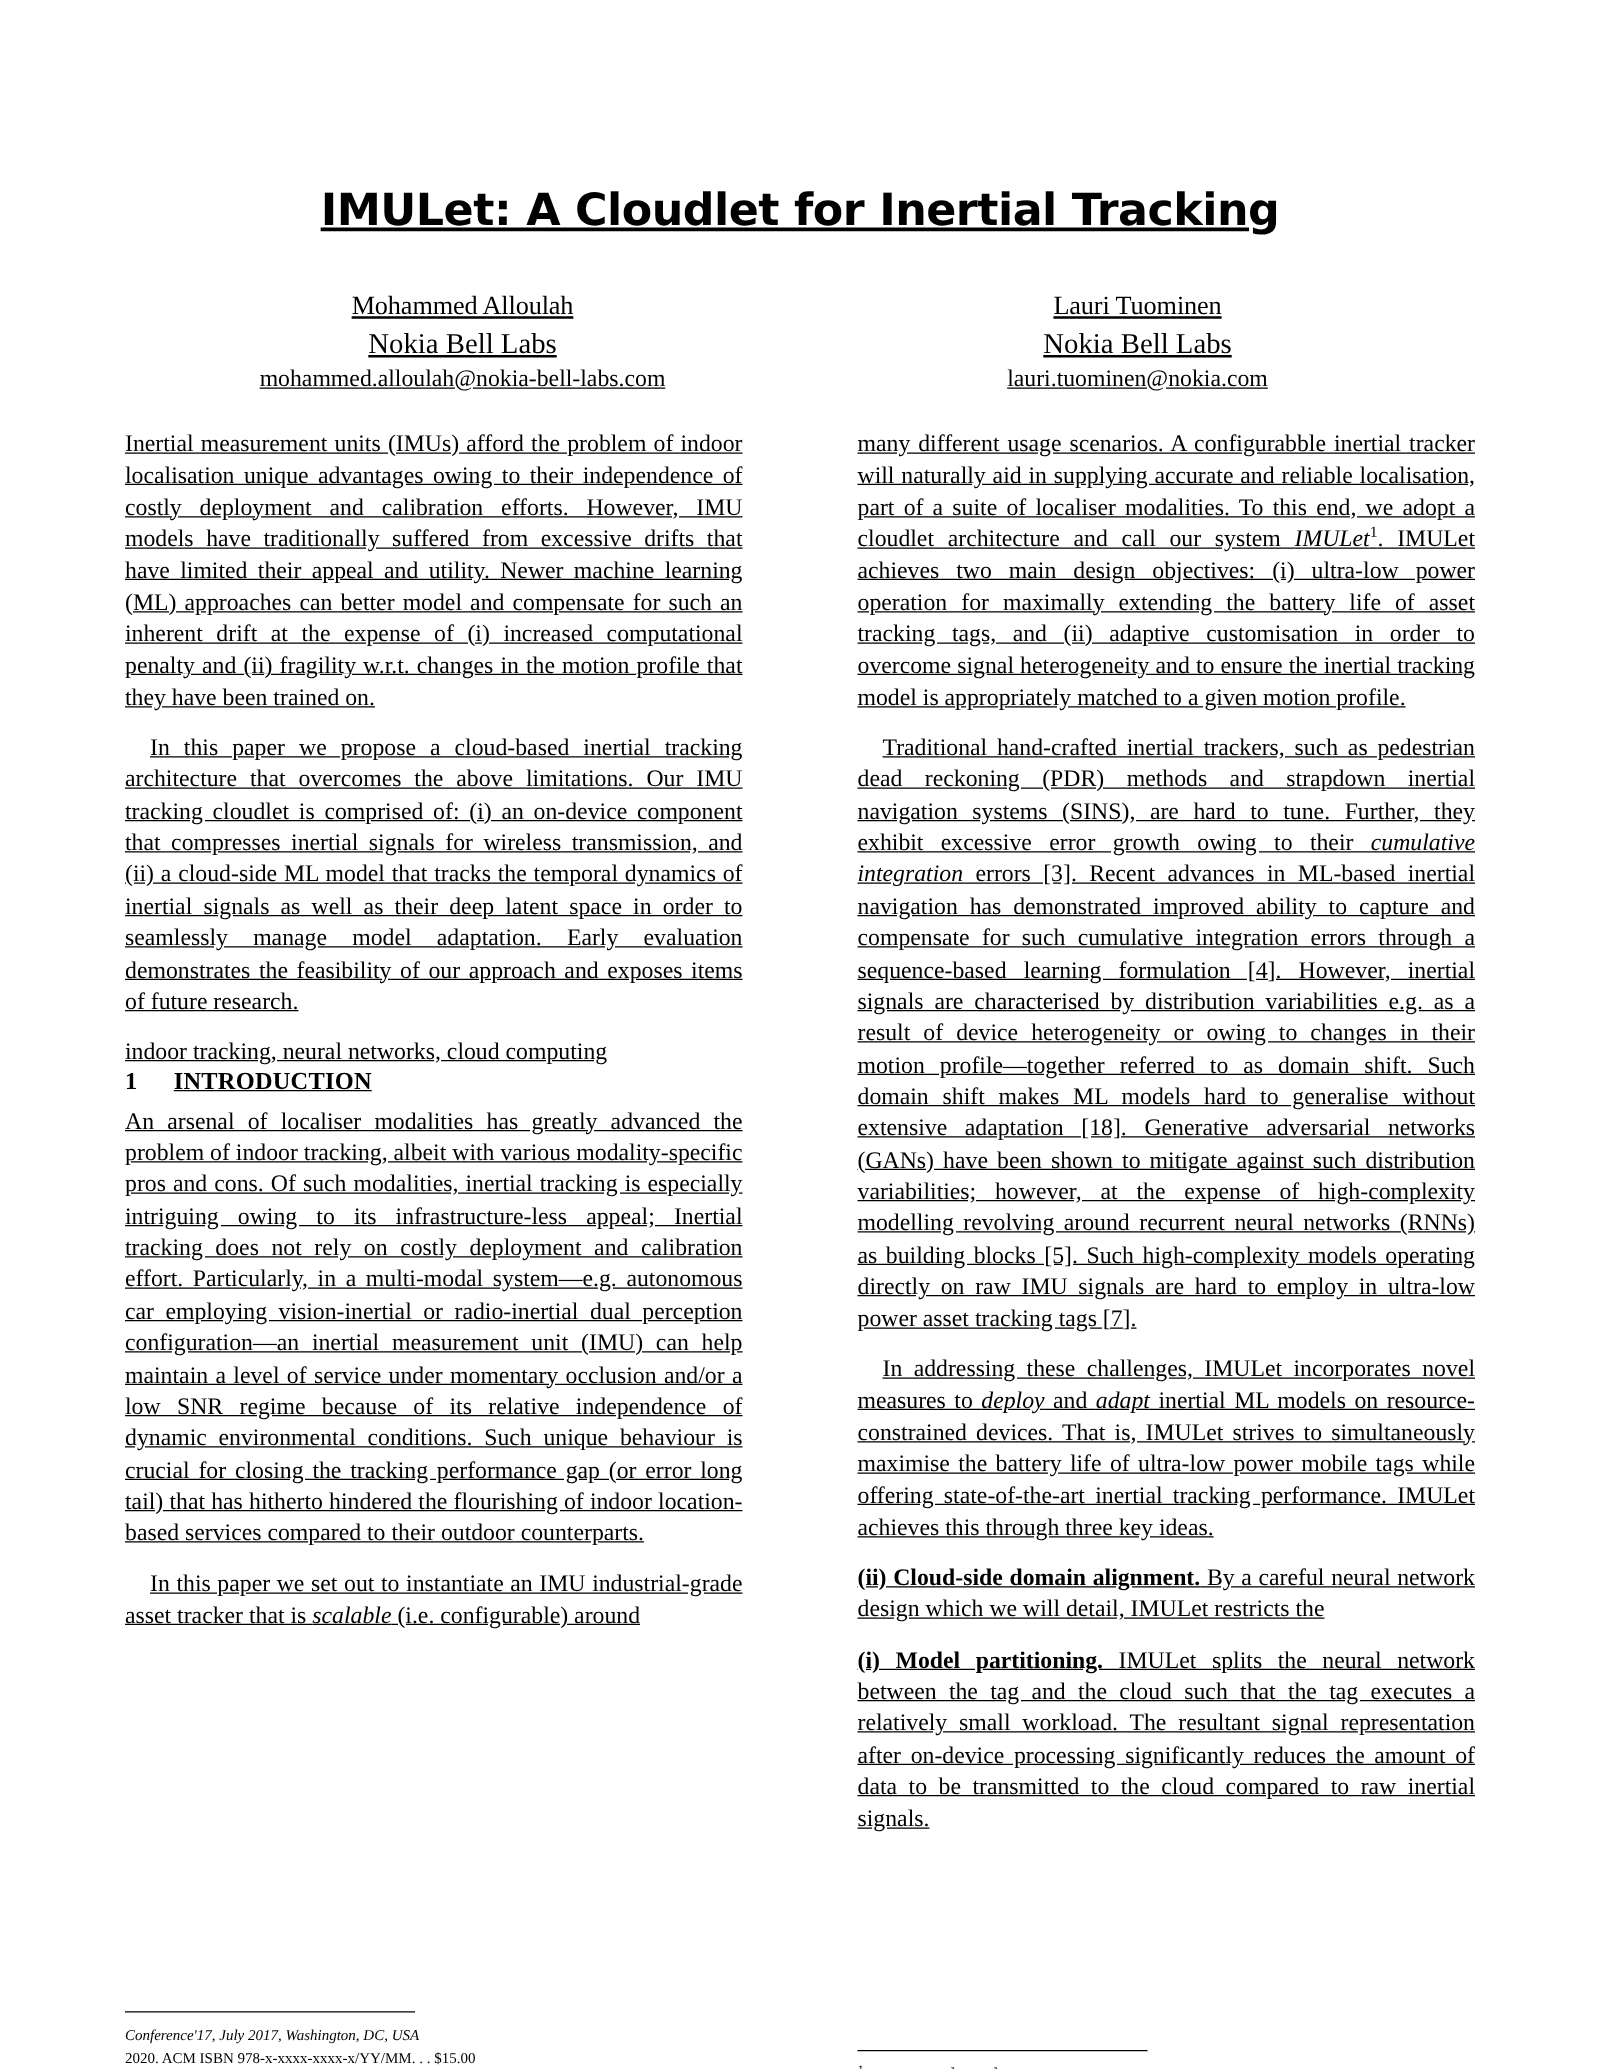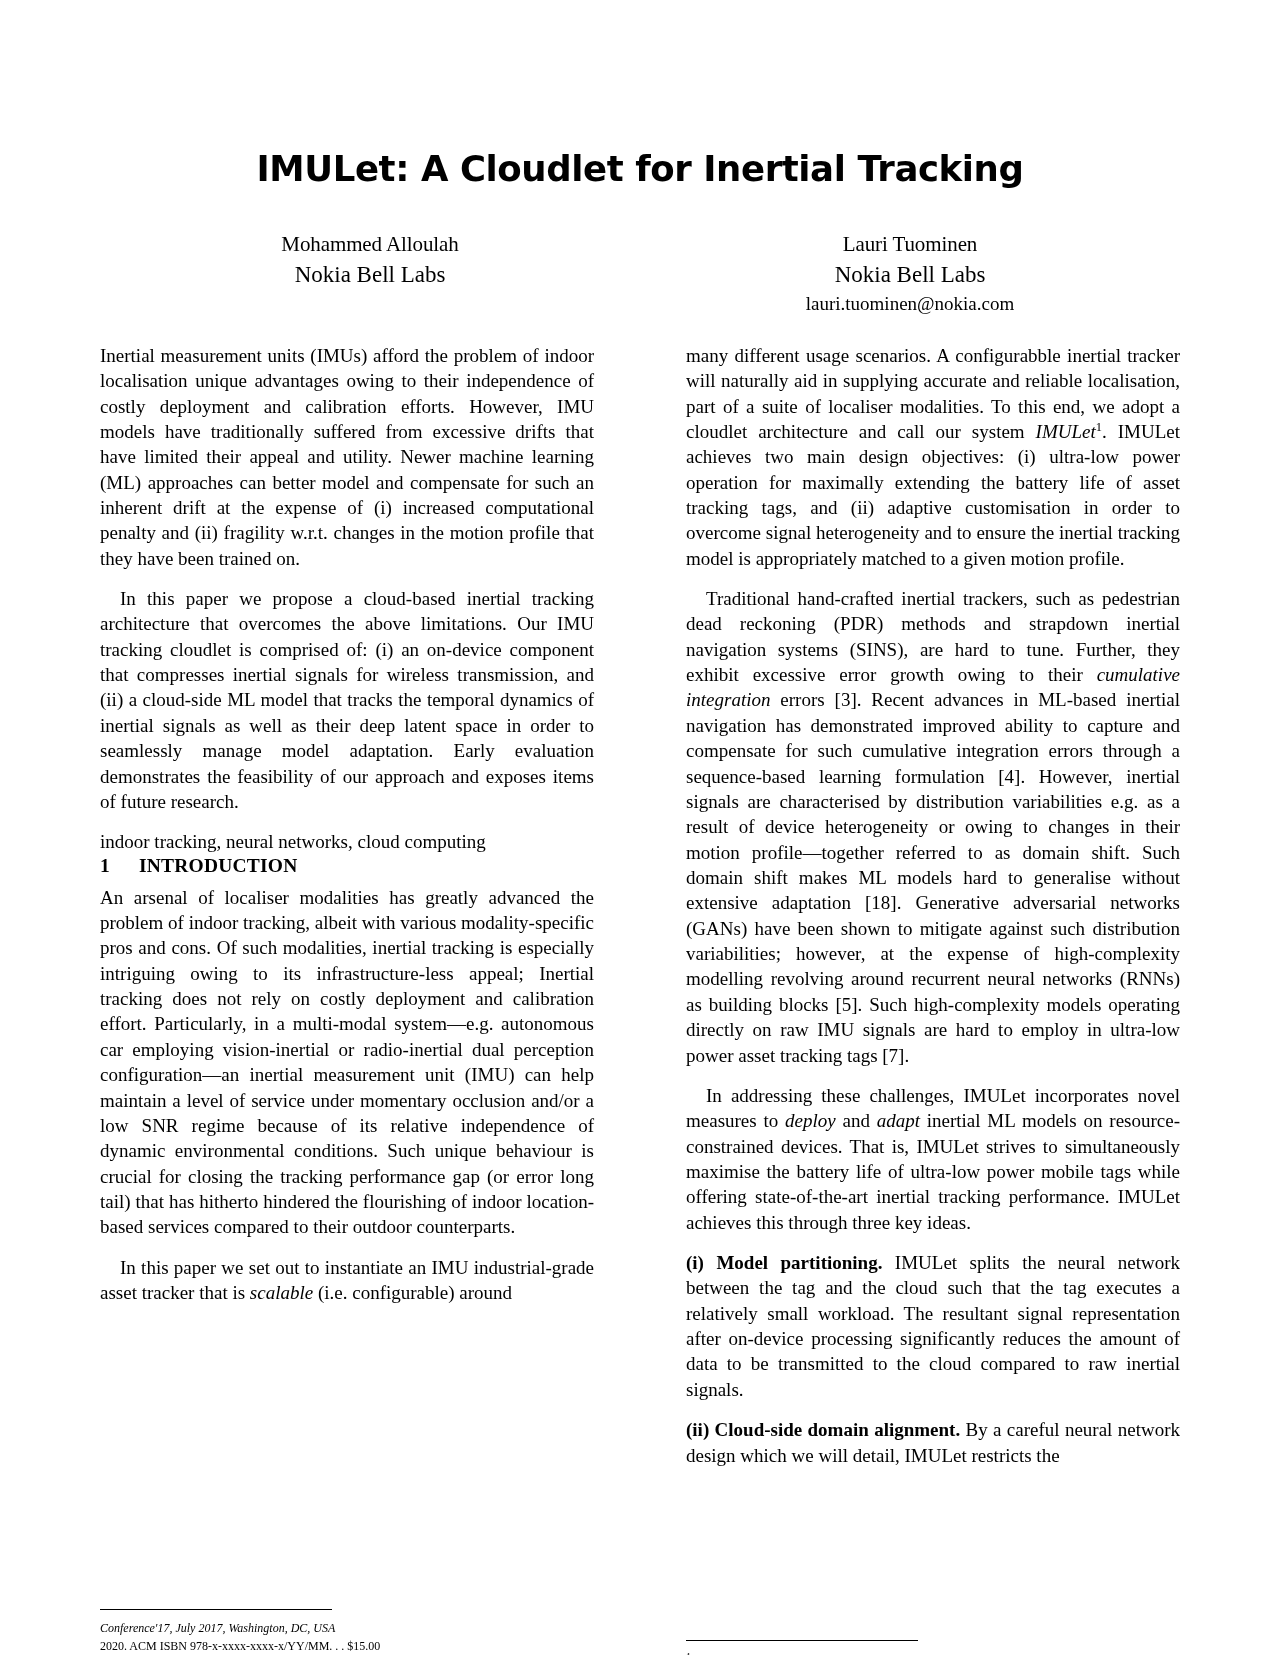--- a/index.html
+++ b/index.html
@@ -15,20 +15,21 @@
     position: relative;
     overflow: hidden;
   }
   .page {
     position: absolute;
     left: 0; top: 0;
     width: 1280px;
     height: 1655px;
     box-sizing: border-box;
     padding: 148px 100px 40px 100px;
+    text-decoration: underline;
   }
   
   .title {
     font-family: "DejaVu Sans", sans-serif;
     font-weight: bold;
     font-size: 35.5px;
     line-height: 1.18;
     text-align: center;
     letter-spacing: -0.4px;
     margin: 0 0 40px 0;
@@ -124,20 +125,21 @@
 <body>
 
 <div class="page">
 
   <div class="title">IMULet: A Cloudlet for Inertial Tracking</div>
 
   <div class="authors">
     <div class="author">
       <div class="author-name">Mohammed Alloulah</div>
       <div class="author-affil">Nokia Bell Labs</div>
+      <div class="author-email">mohammed.alloulah@nokia-bell-labs.com</div>
     </div>
     <div class="author">
       <div class="author-name">Lauri Tuominen</div>
       <div class="author-affil">Nokia Bell Labs</div>
       <div class="author-email">lauri.tuominen@nokia.com</div>
     </div>
   </div>
 
   <div class="columns">
 
@@ -169,23 +171,23 @@
 
     <div class="col" style="height:1330px;">
       <div class="right-col-body">
 
         <p><span>many different usage scenarios. A configurabble inertial tracker will naturally aid in supplying accurate and reliable localisation, part of a suite of localiser modalities. To this end, we adopt a cloudlet architecture and call our system </span><span class="it">IMULet</span><sup>1</sup><span>. IMULet achieves two main design objectives: (i) ultra-low power operation for maximally extending the battery life of asset tracking tags, and (ii) adaptive customisation in order to overcome signal heterogeneity and to ensure the inertial tracking model is appropriately matched to a given motion profile.</span></p>
 
         <p class="indent"><span>Traditional hand-crafted inertial trackers, such as pedestrian dead reckoning (PDR) methods and strapdown inertial navigation systems (SINS), are hard to tune. Further, they exhibit excessive error growth owing to their </span><span class="it">cumulative integration</span><span> errors [3]. Recent advances in ML-based inertial navigation has demonstrated improved ability to capture and compensate for such cumulative integration errors through a sequence-based learning formulation [4]. However, inertial signals are characterised by distribution variabilities e.g. as a result of device heterogeneity or owing to changes in their motion profile—together referred to as domain shift. Such domain shift makes ML models hard to generalise without extensive adaptation [18]. Generative adversarial networks (GANs) have been shown to mitigate against such distribution variabilities; however, at the expense of high-complexity modelling revolving around recurrent neural networks (RNNs) as building blocks [5]. Such high-complexity models operating directly on raw IMU signals are hard to employ in ultra-low power asset tracking tags [7].</span></p>
 
         <p class="indent"><span>In addressing these challenges, IMULet incorporates novel measures to </span><span class="it">deploy</span><span> and </span><span class="it">adapt</span><span> inertial ML models on resource-constrained devices. That is, IMULet strives to simultaneously maximise the battery life of ultra-low power mobile tags while offering state-of-the-art inertial tracking performance. IMULet achieves this through three key ideas.</span></p>
 
+        <p><span class="bd">(ii) Cloud-side domain alignment.</span><span> By a careful neural network design which we will detail, IMULet restricts the</span></p>
+
         <p><span class="bd">(i) Model partitioning.</span><span> IMULet splits the neural network between the tag and the cloud such that the tag executes a relatively small workload. The resultant signal representation after on-device processing significantly reduces the amount of data to be transmitted to the cloud compared to raw inertial signals.</span></p>
-
-        <p><span class="bd">(ii) Cloud-side domain alignment.</span><span> By a careful neural network design which we will detail, IMULet restricts the</span></p>
 
       </div>
 
       <div class="col-footer">
         <div class="rule"></div>
         <div class="footnote"><sup>1</sup><span>pronounced amulet</span></div>
       </div>
     </div>
 
   </div>

